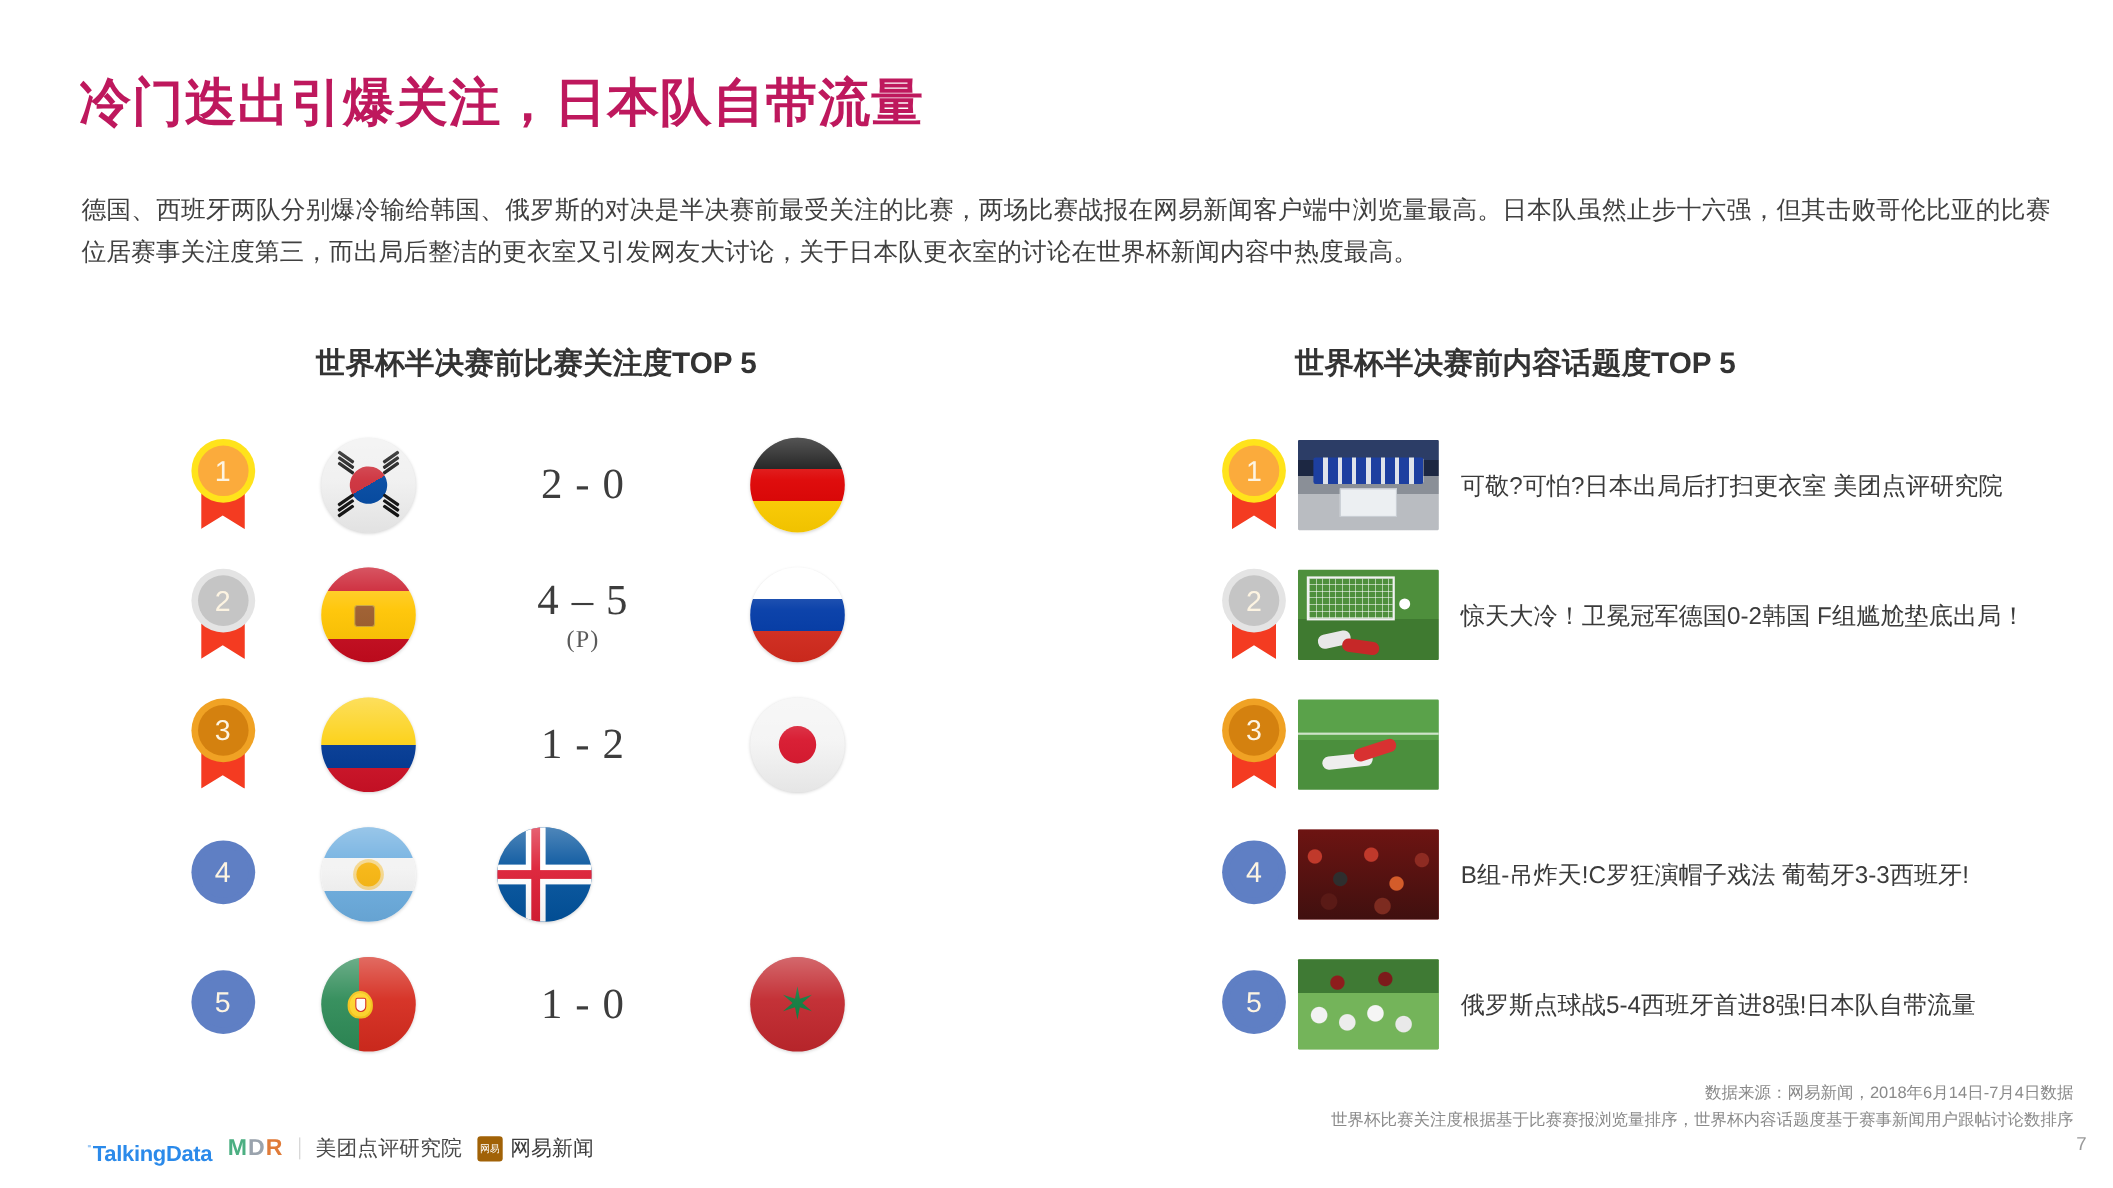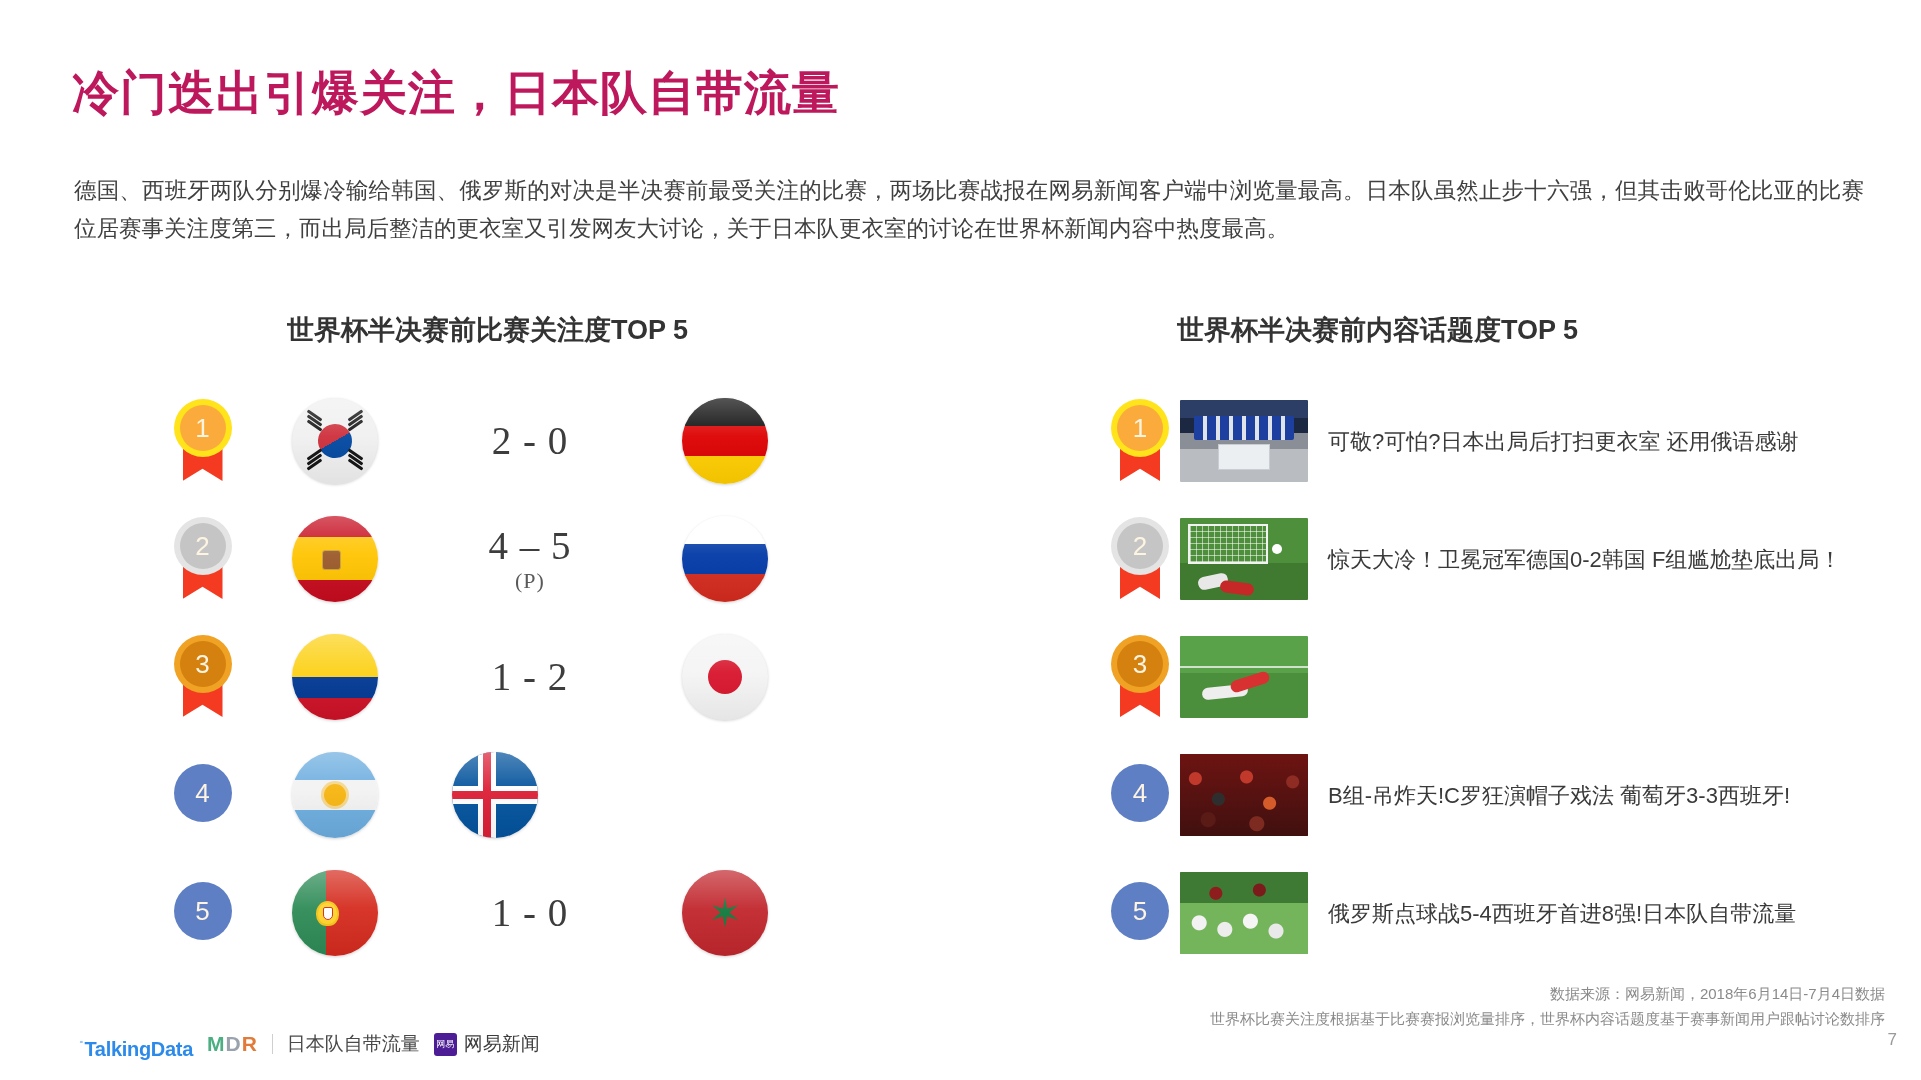--- a/index.html
+++ b/index.html
@@ -191,21 +191,21 @@
   .pageno { position:absolute; right:24px; top:1030px; font-size:17px; color:#9a9a9a; }
 
   .logos { position:absolute; left:78px; top:1027px; display:flex; align-items:center; gap:14px; }
   .logo-td { font-size:20px; font-weight:bold; color:#2b8aea; letter-spacing:-.3px;margin-top:11px; }
   .logo-td .dot { color:#9fc9f4; }
   .logo-mdr { font-size:21px; font-weight:bold; letter-spacing:1px; }
   .logo-mdr .m{color:#4caf82;} .logo-mdr .d{color:#9aa3ad;} .logo-mdr .r{color:#e07b39;}
   .divider { width:1px; height:20px; background:#cfcfcf; }
   .logo-mt { font-size:19px; color:#4a4a4a; }
   .logo-ne { display:flex; align-items:center; gap:7px; }
-  .logo-ne .mark { width:23px; height:23px; background:#4c1d95; border-radius:3px;
+  .logo-ne .mark { width:23px; height:23px; background:#a16207; border-radius:3px;
       color:#fff; font-size:9px; display:flex; align-items:center; justify-content:center; }
   .logo-ne .txt { font-size:19px; color:#3d3d3d; }
 </style>
 </head>
 <body>
 
 <div class="slide">
 
   <div class="title">冷门迭出引爆关注，日本队自带流量</div>
   <div class="lede">德国、西班牙两队分别爆冷输给韩国、俄罗斯的对决是半决赛前最受关注的比赛，两场比赛战报在网易新闻客户端中浏览量最高。日本队虽然止步十六强，但其击败哥伦比亚的比赛位居赛事关注度第三，而出局后整洁的更衣室又引发网友大讨论，关于日本队更衣室的讨论在世界杯新闻内容中热度最高。</div>
@@ -359,21 +359,21 @@
         <div class="badge gold">
           <div class="ribbon"></div>
           <div class="ring"></div>
           <div class="disc">1</div>
         </div>
       </div>
       <div class="thumb th1">
         <div class="seats"></div>
           <div class="tbl"></div>
       </div>
-      <div class="topic-text">可敬?可怕?日本出局后打扫更衣室 还用俄语感谢</div>
+      <div class="topic-text">可敬?可怕?日本出局后打扫更衣室 美团点评研究院</div>
     </div>
 
     <div class="topic-row">
       <div class="topic-badge">
         <div class="badge silver">
           <div class="ribbon"></div>
           <div class="ring"></div>
           <div class="disc">2</div>
         </div>
       </div>
@@ -432,20 +432,20 @@
   <div class="source">
     <div>数据来源：网易新闻，2018年6月14日-7月4日数据</div>
     <div>世界杯比赛关注度根据基于比赛赛报浏览量排序，世界杯内容话题度基于赛事新闻用户跟帖讨论数排序</div>
   </div>
   <div class="pageno">7</div>
 
   <div class="logos">
     <div class="logo-td"><span class="dot">˙</span><span>TalkingData</span></div>
     <div class="logo-mdr"><span class="m">M</span><span class="d">D</span><span class="r">R</span></div>
     <div class="divider"></div>
-    <div class="logo-mt">日本队自带流量</div>
+    <div class="logo-mt">美团点评研究院</div>
     <div class="logo-ne">
       <div class="mark">网易</div>
       <div class="txt">网易新闻</div>
     </div>
   </div>
 
 </div>
 
 </body></html>

